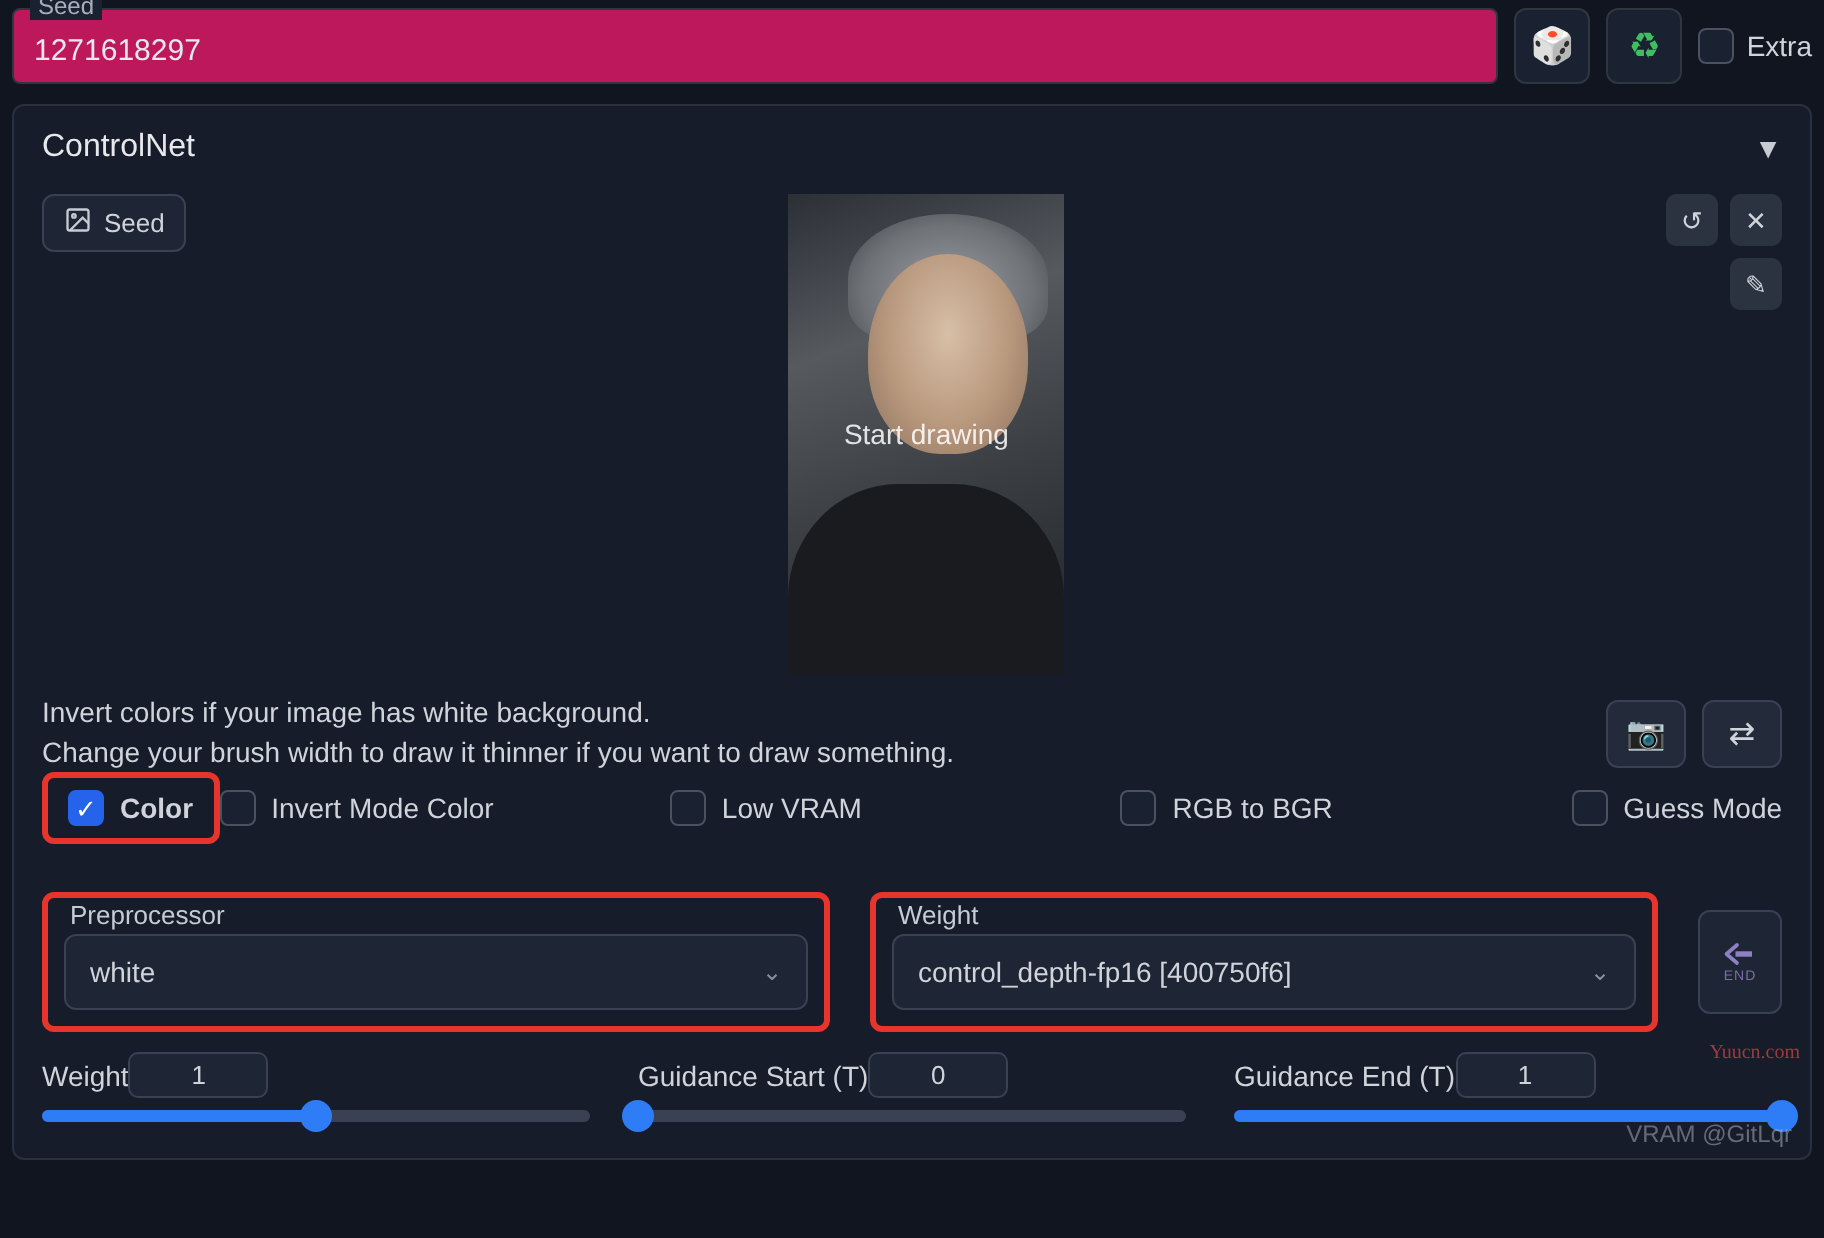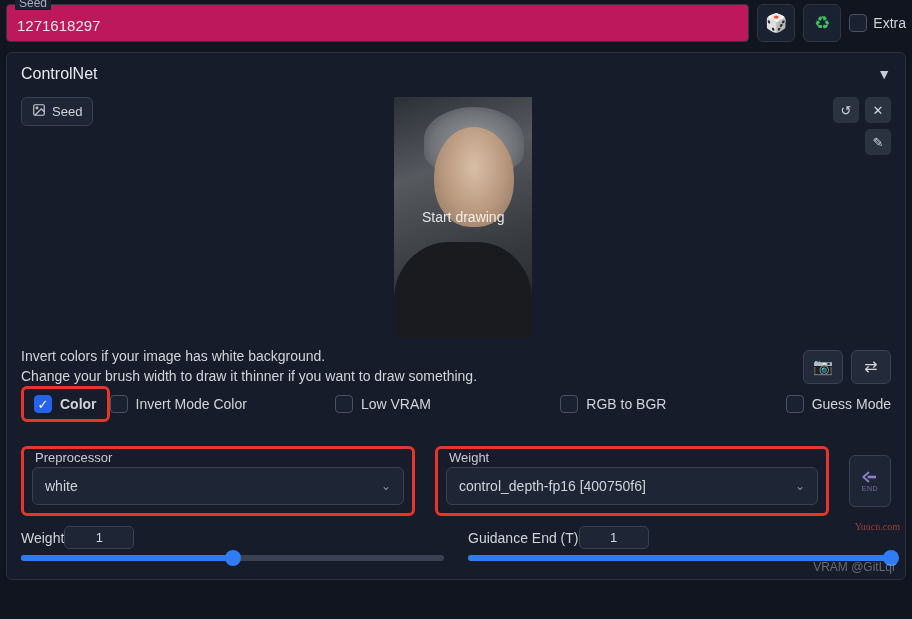--- a/index.html
+++ b/index.html
@@ -437,20 +437,30 @@
           <span class="slider-label">Weight</span>
           <span class="slider-val">1</span>
         </div>
         <div class="slider-track">
           <div class="slider-fill" style="width:50%"></div>
           <div class="slider-thumb" style="left:50%"></div>
         </div>
       </div>
       <div class="slider-group">
         <div class="slider-top">
+          <span class="slider-label">Guidance Start (T)</span>
+          <span class="slider-val">0</span>
+        </div>
+        <div class="slider-track">
+          <div class="slider-fill" style="width:0%"></div>
+          <div class="slider-thumb" style="left:0%"></div>
+        </div>
+      </div>
+      <div class="slider-group">
+        <div class="slider-top">
           <span class="slider-label">Guidance End (T)</span>
           <span class="slider-val">1</span>
         </div>
         <div class="slider-track">
           <div class="slider-fill" style="width:100%"></div>
           <div class="slider-thumb" style="left:100%"></div>
         </div>
       </div>
     </div>
 

